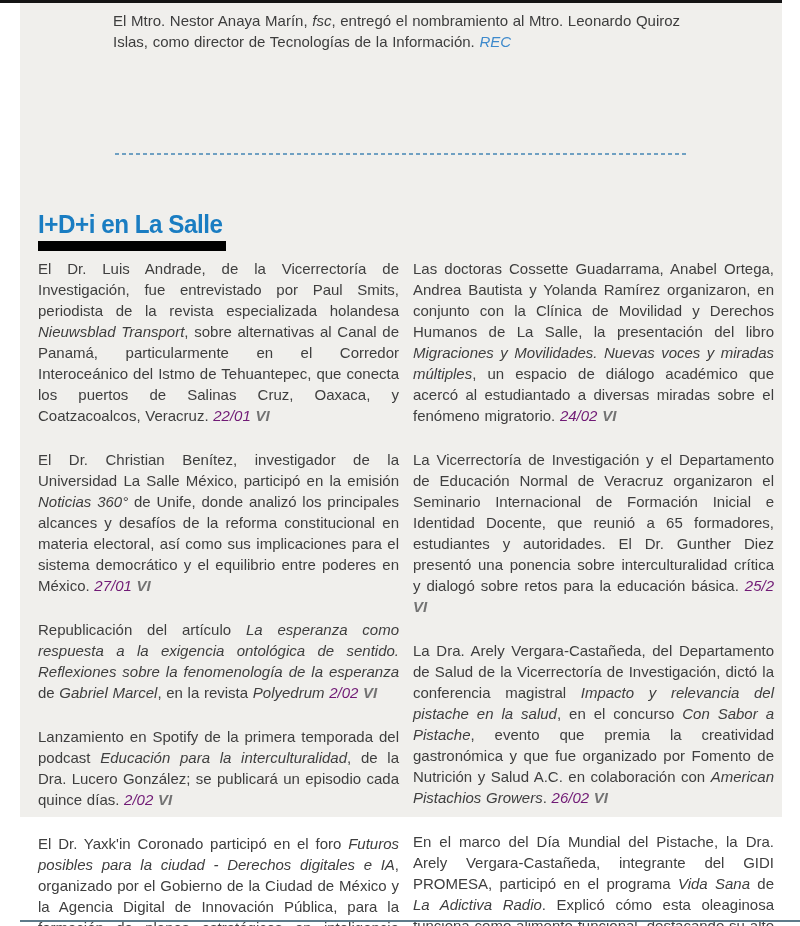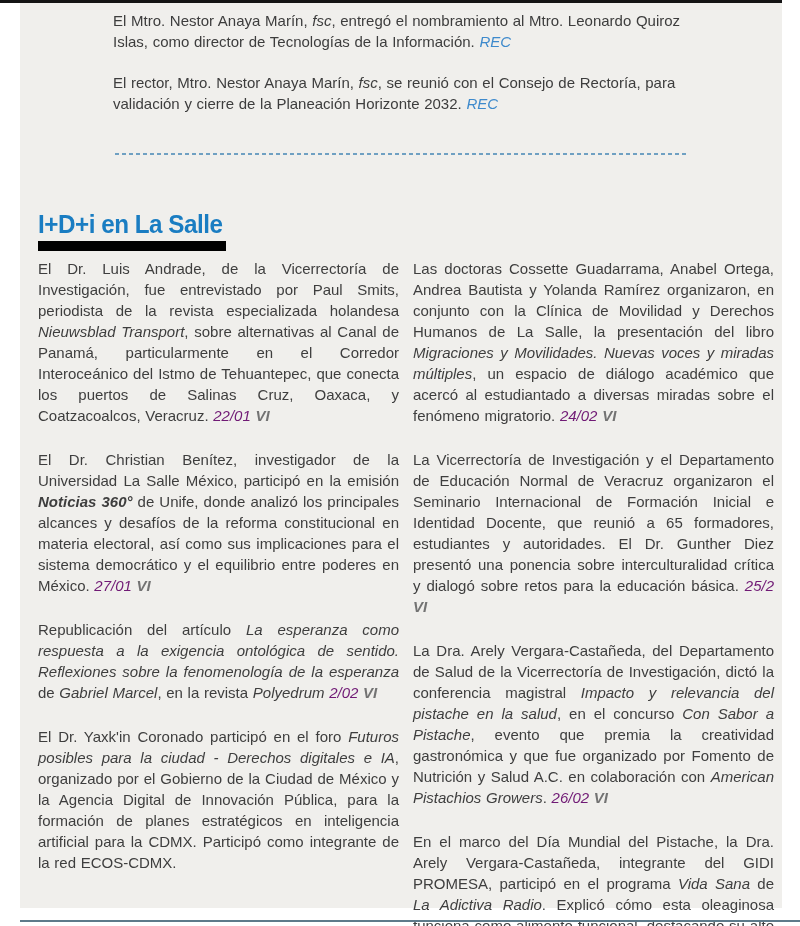--- a/index.html
+++ b/index.html
@@ -7,21 +7,21 @@
     width:800px;height:926px;
     background:#ffffff;
     font-family:"Liberation Sans",sans-serif;
     position:relative;
     overflow:hidden;
   }
   .top-rule{
     position:absolute;left:0;top:0;width:782px;height:3px;background:#141414;
   }
   .page{
-    position:absolute;left:20px;top:0;width:762px;height:908px;
+    position:absolute;left:20px;top:0;width:762px;height:817px;
     background:#f0efec;
   }
   .bottom-rule{
     position:absolute;left:20px;top:920px;width:780px;height:2px;background:#5e7a8a;
   }
   .top-section{
     position:absolute;left:93px;top:10px;width:585px;
     font-size:15px;line-height:21px;color:#3d3d3d;text-align:left;
   }
   .top-section p{margin:0 0 20px 0;}
@@ -40,44 +40,44 @@
     position:absolute;left:18px;top:241px;width:188px;height:10px;background:#000000;
   }
   .columns{
     position:absolute;left:18px;top:258px;width:736px;
     display:flex;gap:14px;
   }
   .col{flex:1;font-size:15px;line-height:21px;color:#3e3e3e;text-align:justify;}
   .col p{margin:0 0 23px 0;}
   .news-para{word-spacing:0.5px;}
   .seg-i{font-style:italic;}
-  .seg-bi{font-style:italic;font-weight:bold;}
+  .seg-bi{font-style:italic;font-weight:normal;}
   .seg-date{font-style:italic;color:#701a75;}
   .seg-vi{font-style:italic;color:#737373;font-weight:600;}
   .seg-rec{font-style:italic;color:#3e8acc;}
 </style>
 </head>
 <body>
 
 <div class="page">
   <div class="top-section">
       <p class="news-para"><span>El Mtro. Nestor Anaya Marín, </span><span class="seg-i">fsc</span><span>, entregó el nombramiento al Mtro. Leonardo Quiroz Islas, como director de Tecnologías de la Información. </span><span class="seg-rec">REC</span></p>
-      <p class="news-para"><span>El rector, Mtro. Nestor Anaya Marín, </span><span class="seg-i">fsc</span><span>, se reunió con el Consejo de Rectoría, para validación y cierre de la Planeación Horizonte 2032. </span><span class="seg-rec">REC</span></p>
     </div>
 
   <div class="dashed-divider"></div>
 
   <div class="section-title">I+D+i en La Salle</div>
   <div class="section-title-underline"></div>
 
   <div class="columns">
     <div class="col">
         <p class="news-para"><span>El Dr. Luis Andrade, de la Vicerrectoría de Investigación, fue entrevistado por Paul Smits, periodista de la revista especializada holandesa </span><span class="seg-i">Nieuwsblad Transport</span><span>, sobre alternativas al Canal de Panamá, particularmente en el Corredor Interoceánico del Istmo de Tehuantepec, que conecta los puertos de Salinas Cruz, Oaxaca, y Coatzacoalcos, Veracruz. </span><span class="seg-date">22/01</span><span> </span><span class="seg-vi">VI</span></p>
         <p class="news-para"><span>El Dr. Christian Benítez, investigador de la Universidad La Salle México, participó en la emisión </span><span class="seg-bi">Noticias 360°</span><span> de Unife, donde analizó los principales alcances y desafíos de la reforma constitucional en materia electoral, así como sus implicaciones para el sistema democrático y el equilibrio entre poderes en México. </span><span class="seg-date">27/01</span><span> </span><span class="seg-vi">VI</span></p>
         <p class="news-para"><span>Republicación del artículo </span><span class="seg-i">La esperanza como respuesta a la exigencia ontológica de sentido. Reflexiones sobre la fenomenología de la esperanza</span><span> de </span><span class="seg-i">Gabriel Marcel</span><span>, en la revista </span><span class="seg-i">Polyedrum</span><span> </span><span class="seg-date">2/02</span><span> </span><span class="seg-vi">VI</span></p>
+        <p class="news-para"><span>Lanzamiento en Spotify de la primera temporada del podcast </span><span class="seg-i">Educación para la interculturalidad</span><span>, de la Dra. Lucero González; se publicará un episodio cada quince días. </span><span class="seg-date">2/02</span><span> </span><span class="seg-vi">VI</span></p>
         <p class="news-para"><span>El Dr. Yaxk'in Coronado participó en el foro </span><span class="seg-i">Futuros posibles para la ciudad - Derechos digitales e IA</span><span>, organizado por el Gobierno de la Ciudad de México y la Agencia Digital de Innovación Pública, para la formación de planes estratégicos en inteligencia artificial para la CDMX. Participó como integrante de la red ECOS-CDMX. </span></p>
       </div>
     <div class="col">
         <p class="news-para"><span>Las doctoras Cossette Guadarrama, Anabel Ortega, Andrea Bautista y Yolanda Ramírez organizaron, en conjunto con la Clínica de Movilidad y Derechos Humanos de La Salle, la presentación del libro </span><span class="seg-i">Migraciones y Movilidades. Nuevas voces y miradas múltiples</span><span>, un espacio de diálogo académico que acercó al estudiantado a diversas miradas sobre el fenómeno migratorio. </span><span class="seg-date">24/02</span><span> </span><span class="seg-vi">VI</span></p>
         <p class="news-para"><span>La Vicerrectoría de Investigación y el Departamento de Educación Normal de Veracruz organizaron el Seminario Internacional de Formación Inicial e Identidad Docente, que reunió a 65 formadores, estudiantes y autoridades. El Dr. Gunther Diez presentó una ponencia sobre interculturalidad crítica y dialogó sobre retos para la educación básica. </span><span class="seg-date">25/2</span><span> </span><span class="seg-vi">VI</span></p>
         <p class="news-para"><span>La Dra. Arely Vergara-Castañeda, del Departamento de Salud de la Vicerrectoría de Investigación, dictó la conferencia magistral </span><span class="seg-i">Impacto y relevancia del pistache en la salud</span><span>, en el concurso </span><span class="seg-i">Con Sabor a Pistache</span><span>, evento que premia la creatividad gastronómica y que fue organizado por Fomento de Nutrición y Salud A.C. en colaboración con </span><span class="seg-i">American Pistachios Growers</span><span>. </span><span class="seg-date">26/02</span><span> </span><span class="seg-vi">VI</span></p>
         <p class="news-para"><span>En el marco del Día Mundial del Pistache, la Dra. Arely Vergara-Castañeda, integrante del GIDI PROMESA, participó en el programa </span><span class="seg-i">Vida Sana</span><span> de </span><span class="seg-i">La Adictiva Radio</span><span>. Explicó cómo esta oleaginosa funciona como alimento funcional, destacando su alto contenido de antioxidantes, grasas saludables y fibra, posicionándolo como aliado estratégico para la nutrición integral y la prevención de enfermedades crónicas. </span></p>
       </div>
   </div>
 </div>

